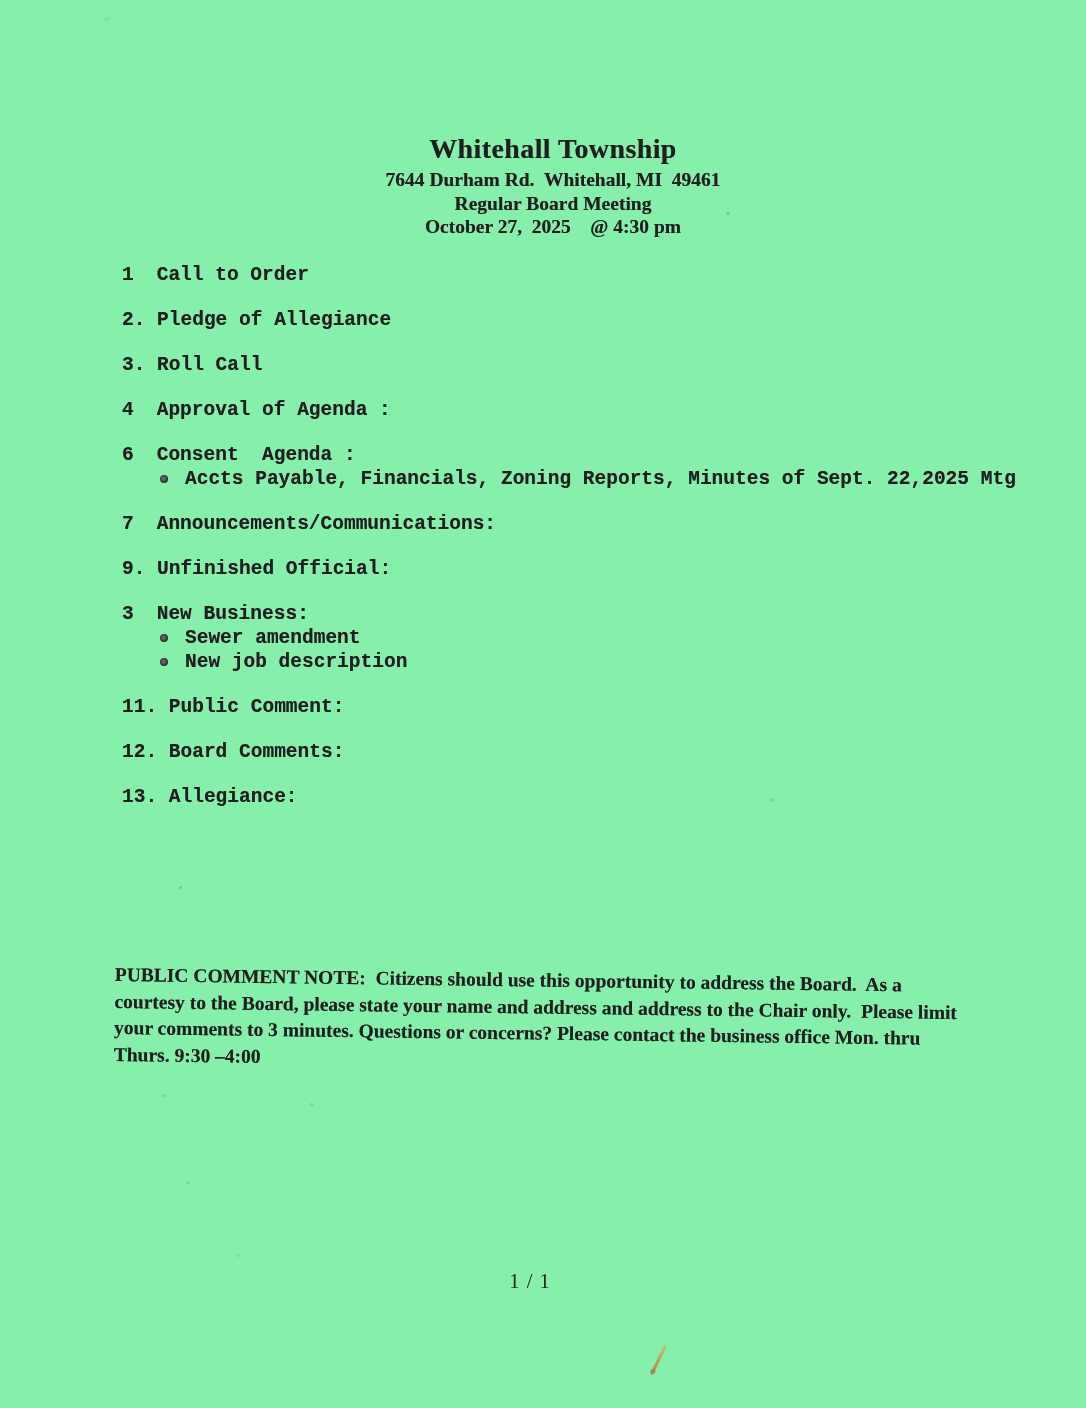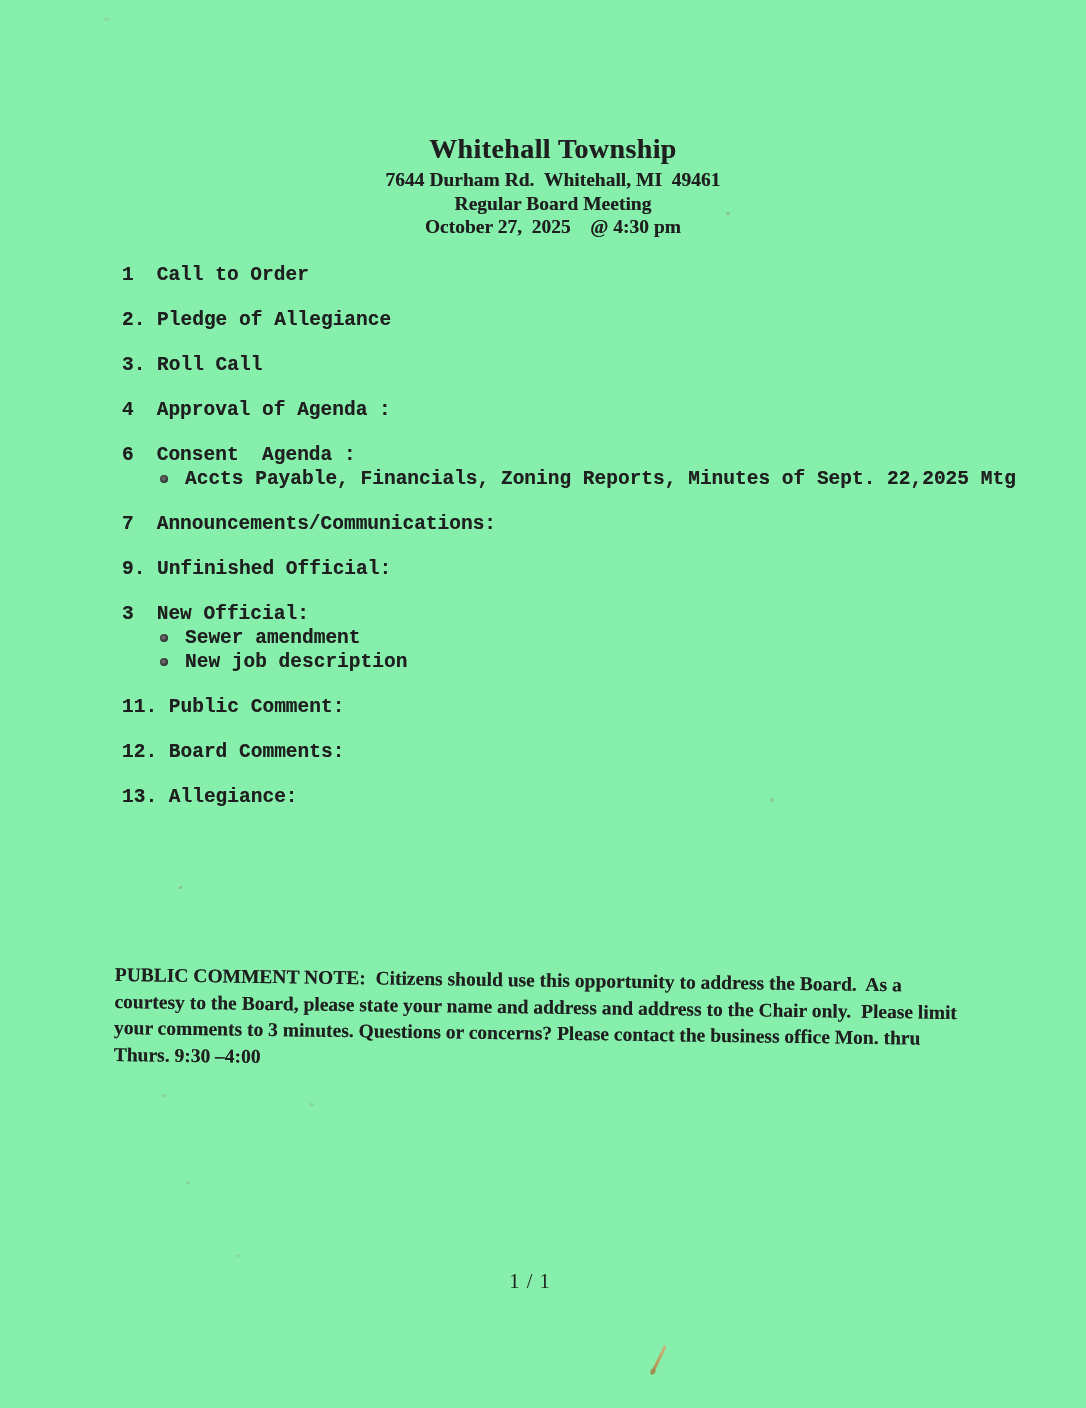--- a/index.html
+++ b/index.html
@@ -177,21 +177,21 @@
     <li class="item">
       <span class="num">7</span>
       <span class="label">Announcements/Communications:</span>
     </li>
     <li class="item">
       <span class="num">9.</span>
       <span class="label">Unfinished Official:</span>
     </li>
     <li class="item">
       <span class="num">3</span>
-      <span class="label">New Official:</span>
+      <span class="label">New Business:</span>
       <ul class="bullets">
         <li>
           <span class="dot"></span>
           <span>Sewer amendment</span>
         </li>
         <li>
           <span class="dot"></span>
           <span>New job description</span>
         </li>
       </ul>

